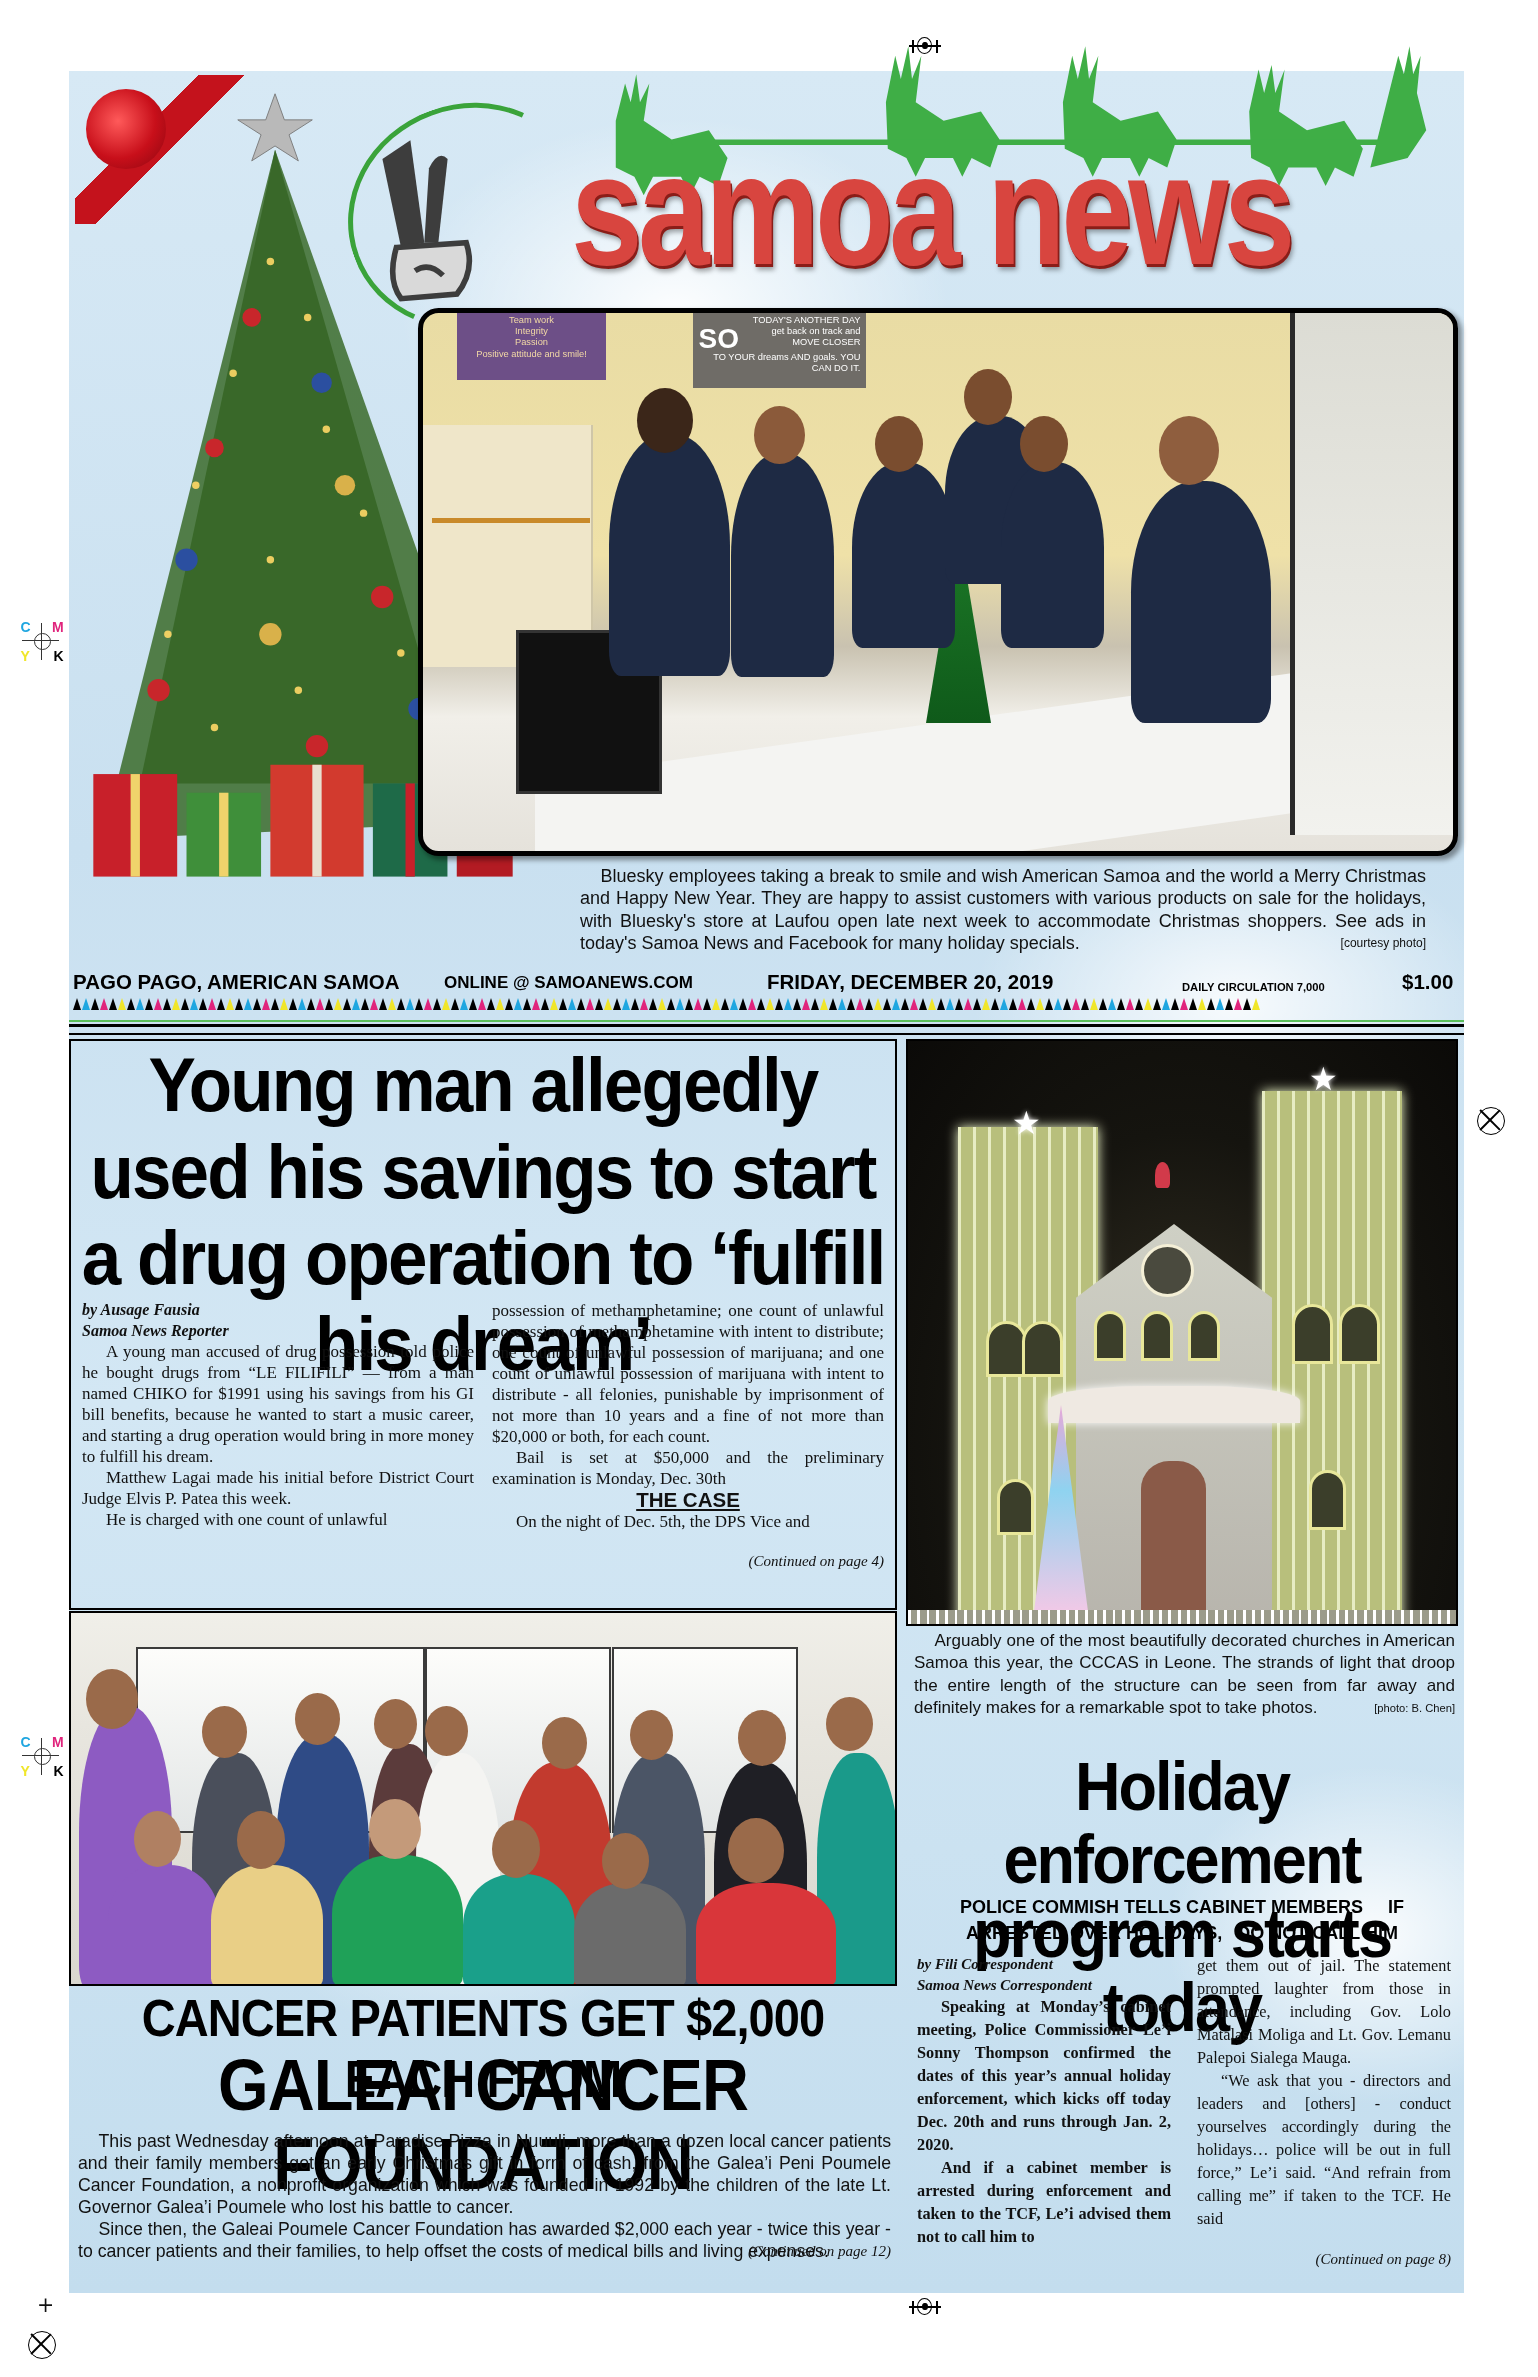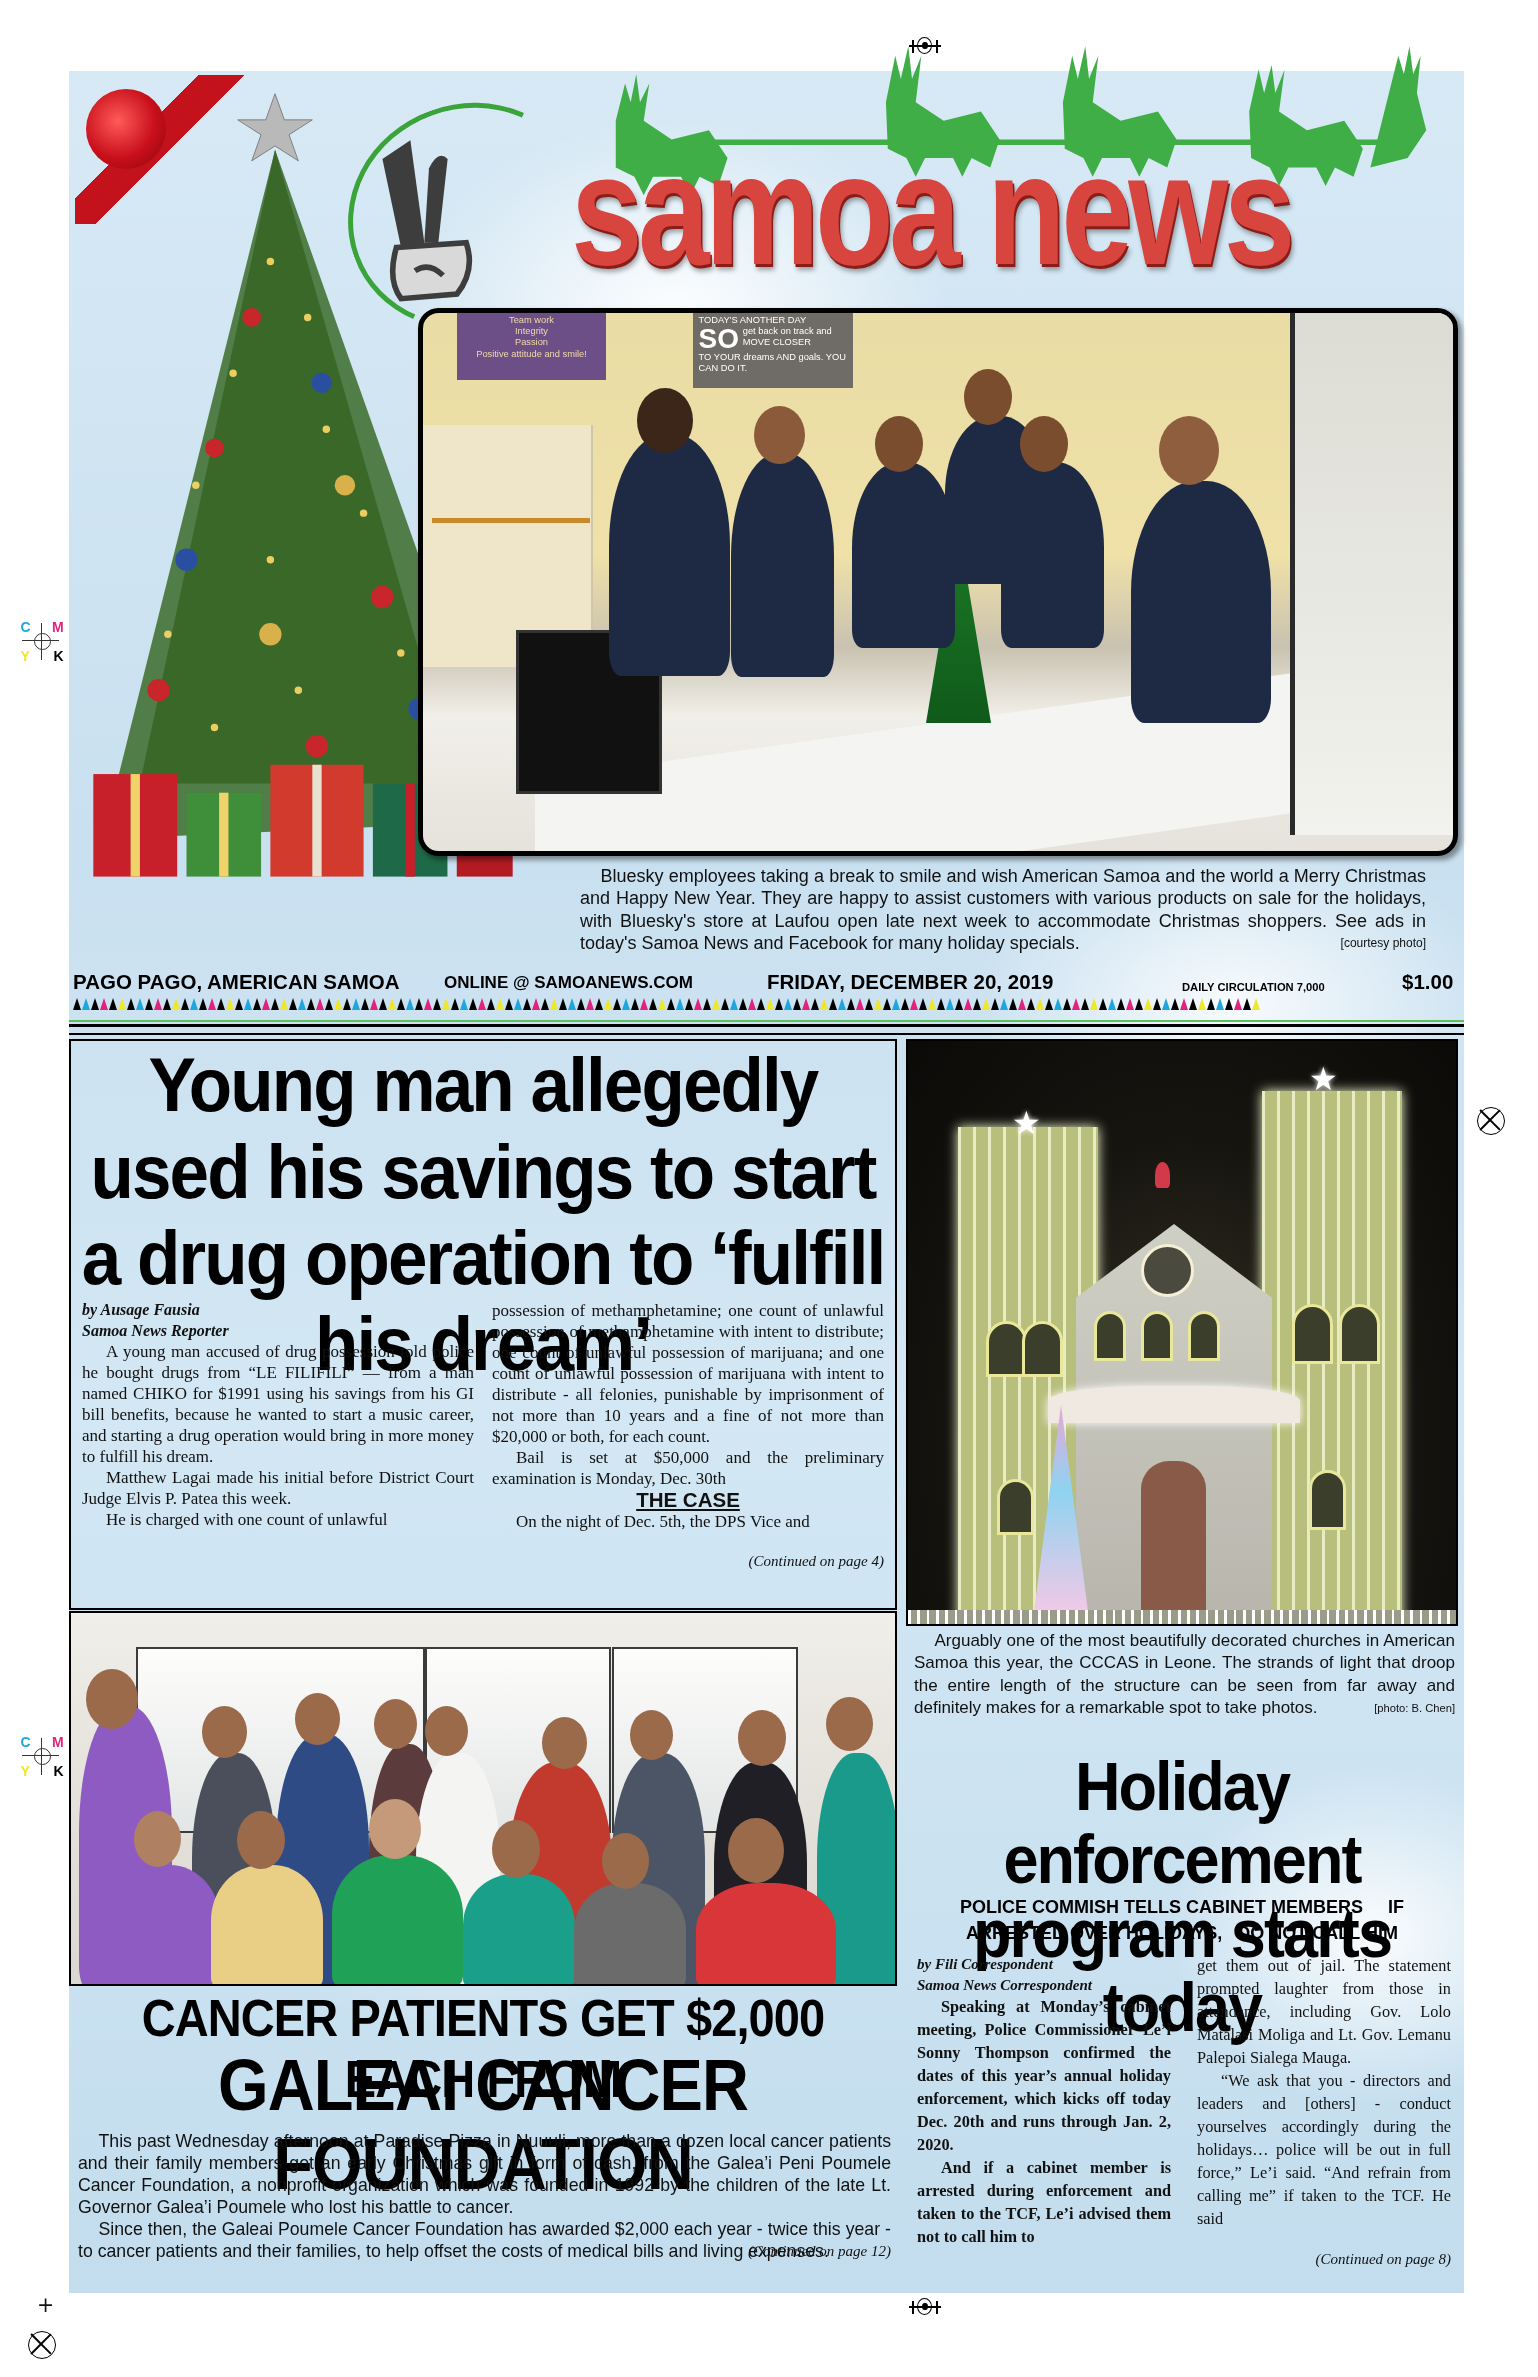--- a/index.html
+++ b/index.html
@@ -75,22 +75,22 @@
       border: 5.6px solid #000; border-radius: 20.5px; overflow: hidden; box-sizing: border-box;
       background:
         linear-gradient(180deg, #e9dca4 0%, #efe1a8 45%, #c9c2b0 62%, #f1efe9 75%, #e5e2db 100%);
       box-shadow: 3.7px 3.7px 5.6px rgba(0,0,0,0.4);
     }
     .sign-purple {
       left: 34px; top: 0px; width: 149px; height: 65px; background: #6d4f87;
       color: #f2d9a6; font-family: "Liberation Sans", sans-serif; font-size: 9.3px; text-align: center; line-height: 11.2px; padding-top: 1.9px;
     }
     .sign-grey {
-      left: 270px; top: 0px; width: 160px; height: 75px; background: #6f6c67;
-      color: #fff; font-family: "Liberation Sans", sans-serif; font-size: 9.3px; line-height: 11.2px; padding: 1.9px 5.6px; box-sizing: border-box;
+      left: 270px; top: 0px; width: 173px; height: 75px; background: #6f6c67;
+      color: #fff; font-family: "Liberation Sans", sans-serif; font-size: 9.3px; line-height: 11.2px; padding: 1.9px 5.6px; box-sizing: border-box; text-align: right;
     }
     .sign-grey .so { font-size: 28px; font-weight: bold; line-height: 26px; float:left; margin-right:3.7px; }
     .person { position:absolute; border-radius: 46% 46% 10% 10%; background: #1e2a44; }
     .head { position:absolute; border-radius: 50%; background: #7a4d2f; }
     .counter { left: 112px; top: 401px; width: 932px; height: 140px; background: #f4f4f2; transform: skewY(-8deg); }
     .monitor { left: 93px; top: 317px; width: 140px; height: 158px; background: #111; border: 3.7px solid #333; }
     .xmas-mini { left: 503px; top: 214px; width: 65px; height: 196px; background: linear-gradient(180deg, #1d7a28, #0f5a1a); clip-path: polygon(50% 0, 100% 100%, 0 100%); }
 
     .top-caption {
       left: 580px; top: 865px; width: 846px;

